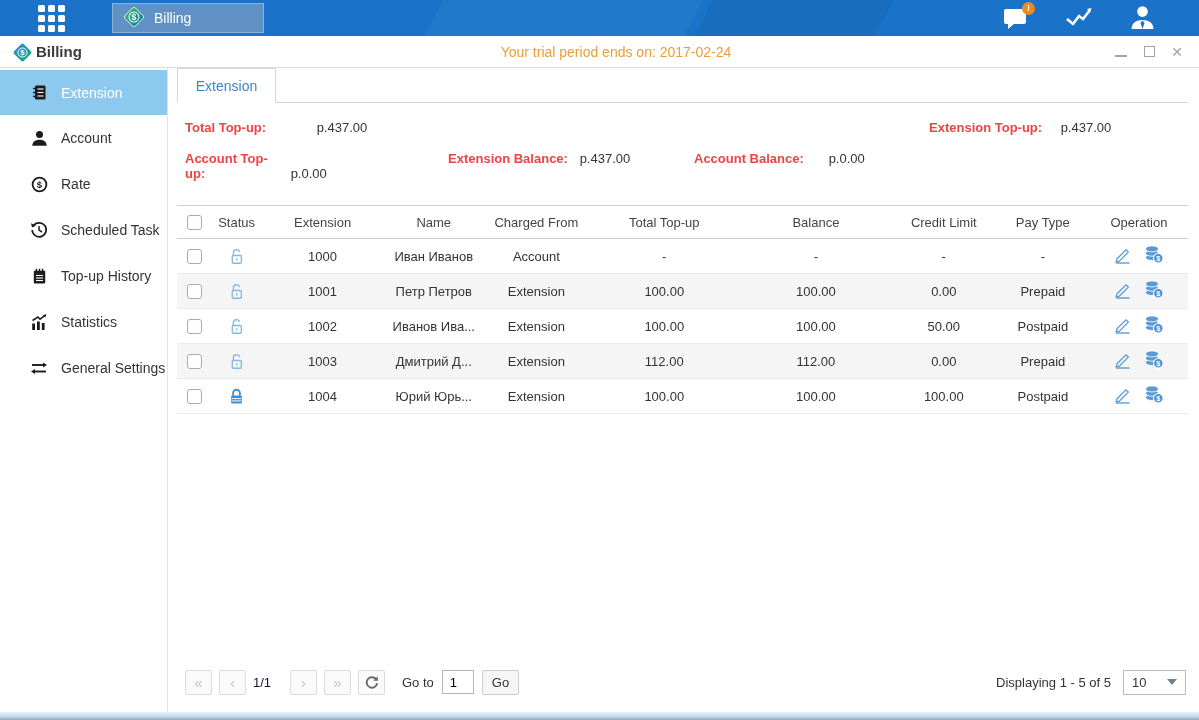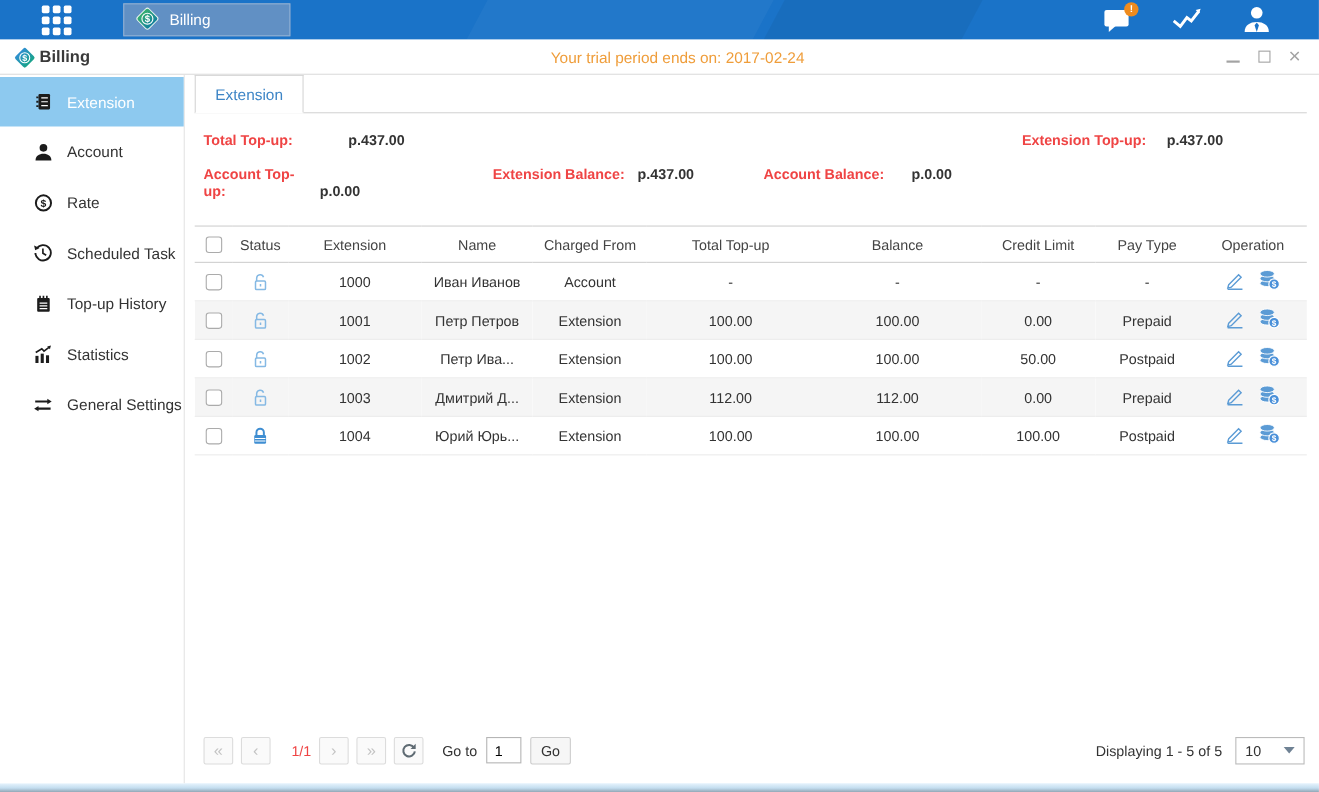--- a/index.html
+++ b/index.html
@@ -38,38 +38,38 @@
 
   .main { flex:1; min-width:0; display:flex; flex-direction:column; padding:0 11px 0 9px; }
   .tabbar { height:35px; border-bottom:1px solid #d5d5d5; display:flex; flex-shrink:0; }
   .tab { width:99px; background:#fff; border:1px solid #d5d5d5; border-bottom:1px solid #fff; margin-bottom:-1px; display:flex; align-items:center; justify-content:center; color:#3d85c6; font-size:14px; cursor:pointer; }
 
   .content { flex:1; display:flex; flex-direction:column; min-height:0; }
   .summary { margin-top:17px; padding-left:8px; display:grid; grid-template-columns:263px 246px 235px 1fr; row-gap:16px; font-size:13px; }
   .fld b { display:inline-block; width:128px; color:#ef4444; }
   .fld b.w102 { width:102px; }
   .fld b.w131 { width:131px; }
-  .fld span { color:#333;font-weight:bold; }
+  .fld span { color:#333; }
 
   .btn-row { margin-top:27px; padding-left:8px; display:flex; gap:9px; }
   .btn { height:28px; padding:0 13px; background:#418bca; border:1px solid #3079b5; border-radius:3px; color:#fff; font-size:13px; font-family:"Liberation Sans",sans-serif; cursor:pointer; }
 
   .tbl-wrap { margin-top:24px; }
   table { width:100%; border-collapse:collapse; table-layout:fixed; font-size:13px; }
   thead th { height:33px; font-weight:normal; color:#444; border-top:1px solid #d0d0d0; border-bottom:1px solid #cfcfcf; text-align:center; }
   tbody td { height:35px; text-align:center; border-bottom:1px solid #ebebeb; color:#333; overflow:hidden; white-space:nowrap; }
   tbody tr:nth-child(even) { background:#f5f5f5; }
   .cb { display:inline-block; width:15px; height:15px; border:1px solid #ababab; border-radius:3px; background:#fff; vertical-align:middle; cursor:pointer; }
   .op-cell span { display:inline-block; margin:0 6px; cursor:pointer; vertical-align:middle; }
   .status-cell svg { vertical-align:middle; cursor:pointer; }
 
   .spacer { flex:1; }
   .pagination { height:46px; display:flex; align-items:center; padding:0 2px 14px 8px; font-size:13px; color:#333; flex-shrink:0; }
   .pgbtn { width:27px; height:25px; background:#fafafa; border:1px solid #dcdcdc; border-radius:2px; display:flex; align-items:center; justify-content:center; color:#c3c3c3; font-size:15px; margin-right:7px; cursor:pointer; }
-  .pg-ind { width:30px; text-align:right; margin-right:7px; color:#ef4444; }
+  .pg-ind { width:30px; text-align:left; margin-right:7px; color:#0f172a; }
   .goto-label { margin:0 8px 0 10px; }
   .goto-input { width:32px; height:24px; border:1px solid #b5b5b5; font-size:13px; padding-left:7px; font-family:"Liberation Sans",sans-serif; }
   .go-btn { margin-left:8px; height:25px; padding:0 9px; background:#f6f6f6; border:1px solid #ccc; border-radius:2px; font-size:13px; color:#333; font-family:"Liberation Sans",sans-serif; cursor:pointer; }
   .pg-right { margin-left:auto; display:flex; align-items:center; gap:12px; }
   .pgsize { width:63px; height:25px; border:1px solid #bbb; background:#fff; display:flex; align-items:center; justify-content:space-between; padding:0 8px; cursor:pointer; }
   .caret { width:0; height:0; border-left:5px solid transparent; border-right:5px solid transparent; border-top:6px solid #6f8294; }
 
   .bottom-strip { height:8px; background:linear-gradient(180deg,#e7f4fd 0%,#c3ddef 55%,#93a7b6 100%); }
 </style>
 </head>
@@ -353,21 +353,21 @@
                     </svg></span></td>
               </tr>
               <tr>
                 <td><span class="cb"></span></td>
                 <td class="status-cell"><svg width="19" height="19" viewBox="0 0 18 18">
                     <path d="M6 8 V5.4 a3 3 0 0 1 5.9-.6" fill="none" stroke="#85b9e4" stroke-width="1.3"></path>
                     <rect x="5" y="8" width="8.6" height="7.4" rx="1" fill="none" stroke="#85b9e4" stroke-width="1.3"></rect>
                     <line x1="9.3" y1="10.7" x2="9.3" y2="12.8" stroke="#85b9e4" stroke-width="1.3"></line>
                   </svg></td>
                 <td>1002</td>
-                <td>Петр Ива...</td>
+                <td>Иванов Ива...</td>
                 <td>Extension</td>
                 <td>100.00</td>
                 <td>100.00</td>
                 <td>50.00</td>
                 <td>Postpaid</td>
                 <td class="op-cell"><span><svg width="19" height="19" viewBox="0 0 19 19">
                       <path d="M4 13.8 L13 4.8 l2.3 2.3 L6.3 16.1 l-3.1 .8 z" fill="none" stroke="#5b9bd5" stroke-width="1.3"></path>
                       <line x1="3" y1="18" x2="16.5" y2="18" stroke="#5b9bd5" stroke-width="1.4"></line>
                     </svg></span><span><svg width="20" height="19" viewBox="0 0 20 19">
                       <ellipse cx="8" cy="12.5" rx="6.5" ry="3" fill="#5b9bd5" stroke="#fff" stroke-width="0.8"></ellipse>

